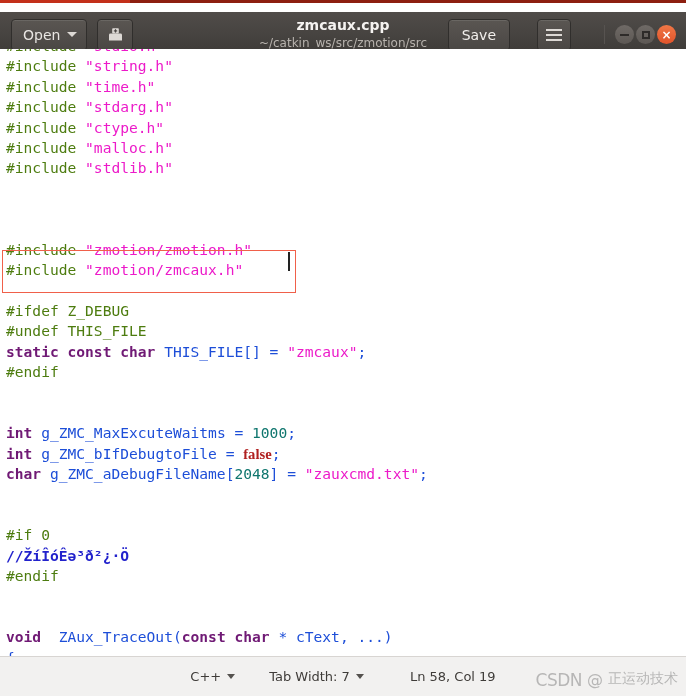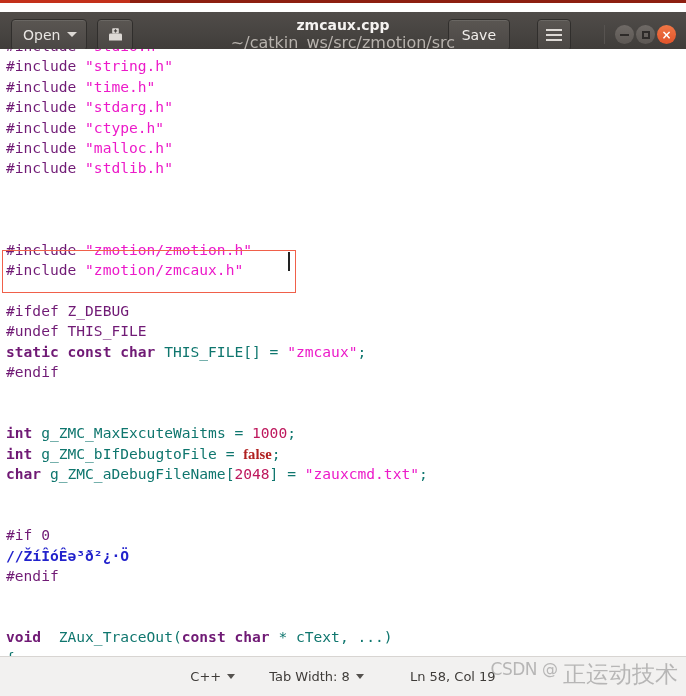--- a/index.html
+++ b/index.html
@@ -125,21 +125,21 @@
     pointer-events: none;
   }
   .title-name {
     color: #f5f3f1;
     font-size: 14px;
     font-weight: bold;
     line-height: 19px;
   }
   .title-path {
     color: #b7b2ad;
-    font-size: 16px;
+    font-size: 12px;
     line-height: 16px;
   }
 
   .wbtns {
     display: flex;
     align-items: center;
     gap: 2px;
     margin-left: 6px;
     border-left: 1px solid #575350;
     padding-left: 10px;
@@ -180,26 +180,26 @@
     top: -13px;
     font-family: "DejaVu Sans Mono", "Liberation Mono", monospace;
     font-size: 14.6px;
     line-height: 20.4px;
     white-space: pre;
     color: #3a3a3a;
   }
   .ln { height: 20.4px; }
 
   .k     { color: #701a75; font-weight: bold; }    
-  .pre   { color: #701a75; }                        
+  .pre   { color: #4d7c0f; }                        
   .str   { color: #ec1ac9; }                        
-  .num   { color: #be185d; }                        
+  .num   { color: #0f766e; }                        
   .cmt   { color: #2222cc; font-weight: bold; }     
   .bool  { color: #b02020; font-weight: bold; font-family: Liberation Serif, serif; }     
-  .id    { color: #0f766e; }
+  .id    { color: #1d4ed8; }
 
   
   .hl-box {
     position: absolute;
     left: 2px;
     top: 201px;
     width: 294px;
     height: 43px;
     border: 1.6px solid #f0604a;
     box-sizing: border-box;
@@ -255,21 +255,21 @@
     color: rgba(110,110,110,0.45);
     font-size: 17px;
     pointer-events: none;
     white-space: nowrap;
   }
   .wm-csdn {
     font-family: "DejaVu Sans", sans-serif;
     letter-spacing: -0.5px;
   }
   .wm-at { font-size: 16px; }
-  .wm-cn { font-size: 23px; }
+  .wm-cn { font-size: 14px; }
 </style>
 </head>
 <body>
 
 <div id="app">
 
   <div class="top-accent"></div>
   <div class="top-accent-bright"></div>
 
   <div class="titlebar">
@@ -322,21 +322,21 @@
     <div class="hl-box"></div>
     <div class="caret-bar"></div>
   </div>
 
   <div class="statusbar">
     <div class="sb-item">
       <span>C++</span>
       <span class="sb-caret"></span>
     </div>
     <div class="sb-item">
-      <span>Tab Width: 8</span>
+      <span>Tab Width: 7</span>
       <span class="sb-caret"></span>
     </div>
     <div class="sb-item sb-pos">
       <span>Ln 58, Col 19</span>
     </div>
   </div>
 
   <div class="watermark">
     <span class="wm-csdn">CSDN</span>
     <span class="wm-at">@</span>

